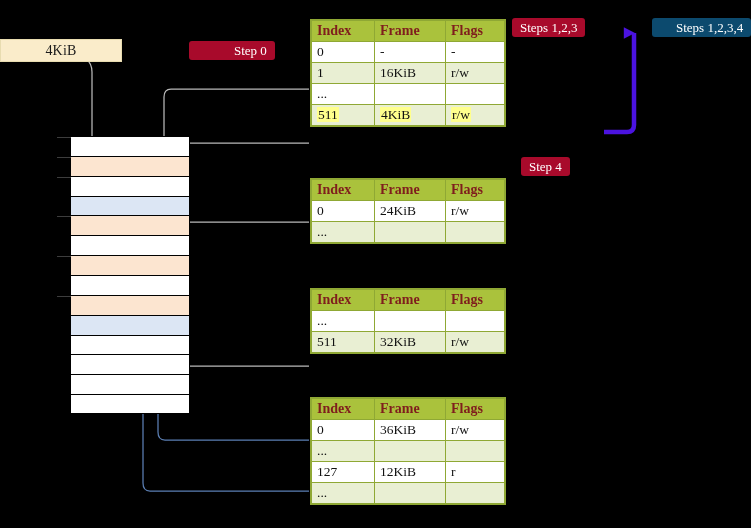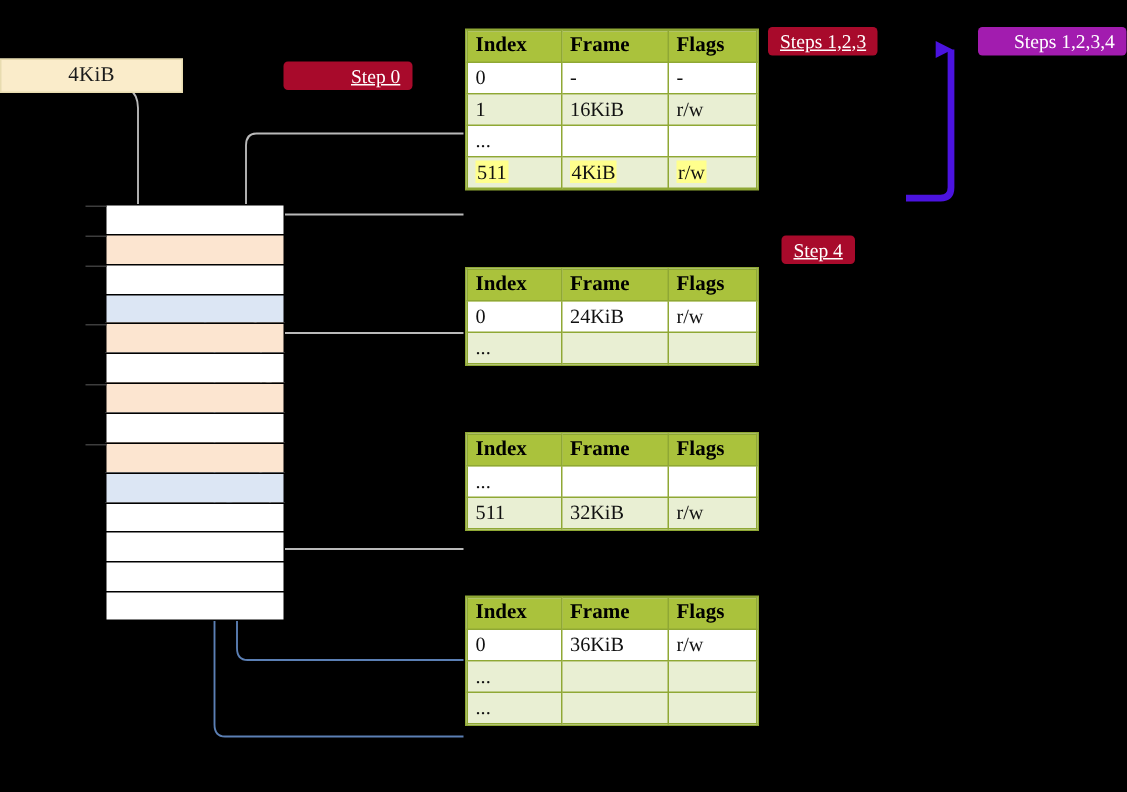--- a/index.html
+++ b/index.html
@@ -20,22 +20,22 @@
     display:flex;align-items:center;justify-content:center;
     font-size:14px;color:#1a1a1a;letter-spacing:.2px;
   }
 
   
   .pill{
     position:absolute;display:flex;align-items:center;justify-content:center;
     font-size:13px;color:#ffffff;border-radius:3px;padding:0 8px;height:19px;
     white-space:nowrap;
   }
-  .pill-red{background:#a80a2b;text-decoration:underline;}
-  .pill-blue{background:#a21caf;padding-left:24px;}
+  .pill-red{background:#a80a2b;}
+  .pill-blue{background:#0c4a6e;padding-left:24px;}
   #pill-step0{left:189px;top:41px;padding-left:45px;}
   #pill-steps123{left:512px;top:18px;}
   #pill-steps1234{left:652px;top:18px;}
   #pill-step4{left:521px;top:157px;text-align:center;}
 
   
   .memcol{position:absolute;left:70px;top:136px;width:120px;height:278px;}
   .memrow{
     position:absolute;left:0;width:120px;height:19.86px;
     border-top:1px solid #000;border-left:1px solid #000;border-right:1px solid #000;
@@ -46,21 +46,21 @@
   .memrow.blue{background:#dce6f4;}
   .tick{position:absolute;width:14px;height:0;border-top:1px solid #3d3d3d;left:-14px;}
 
   
   table.pt{
     position:absolute;border-collapse:collapse;
     font-size:13.5px;background:#ffffff;
     box-shadow:0 0 0 1px #8fa834;
   }
   table.pt th{
-    background:#aac23c;color:#000000;font-weight:bold;
+    background:#aac23c;color:#7f1d1d;font-weight:bold;
     text-align:left;padding:2px 5px;font-size:14px;
     border:1px solid #8fa834;white-space:nowrap;
   }
   table.pt td{
     border:1px solid #8fa834;padding:2px 5px;color:#111;
     white-space:nowrap;height:19px;box-sizing:border-box;
   }
   table.pt tr.alt td{background:#e9efd3;}
   table.pt tr.plain td{background:#ffffff;}
   td.hl > span.hlbox{background:#ffff8d;padding:0 1px;}
@@ -250,20 +250,25 @@
         <tr class="plain">
           <td class="c-index">0</td>
           <td class="c-frame">36KiB</td>
           <td class="c-flags">r/w</td>
         </tr>
         <tr class="alt">
           <td class="c-index">...</td>
           <td class="c-frame"></td>
           <td class="c-flags"></td>
         </tr>
+        <tr class="plain">
+          <td class="c-index">127</td>
+          <td class="c-frame">12KiB</td>
+          <td class="c-flags">r</td>
+        </tr>
         <tr class="alt">
           <td class="c-index">...</td>
           <td class="c-frame"></td>
           <td class="c-flags"></td>
         </tr>
       </tbody>
     </table>
 
 </div>
 

